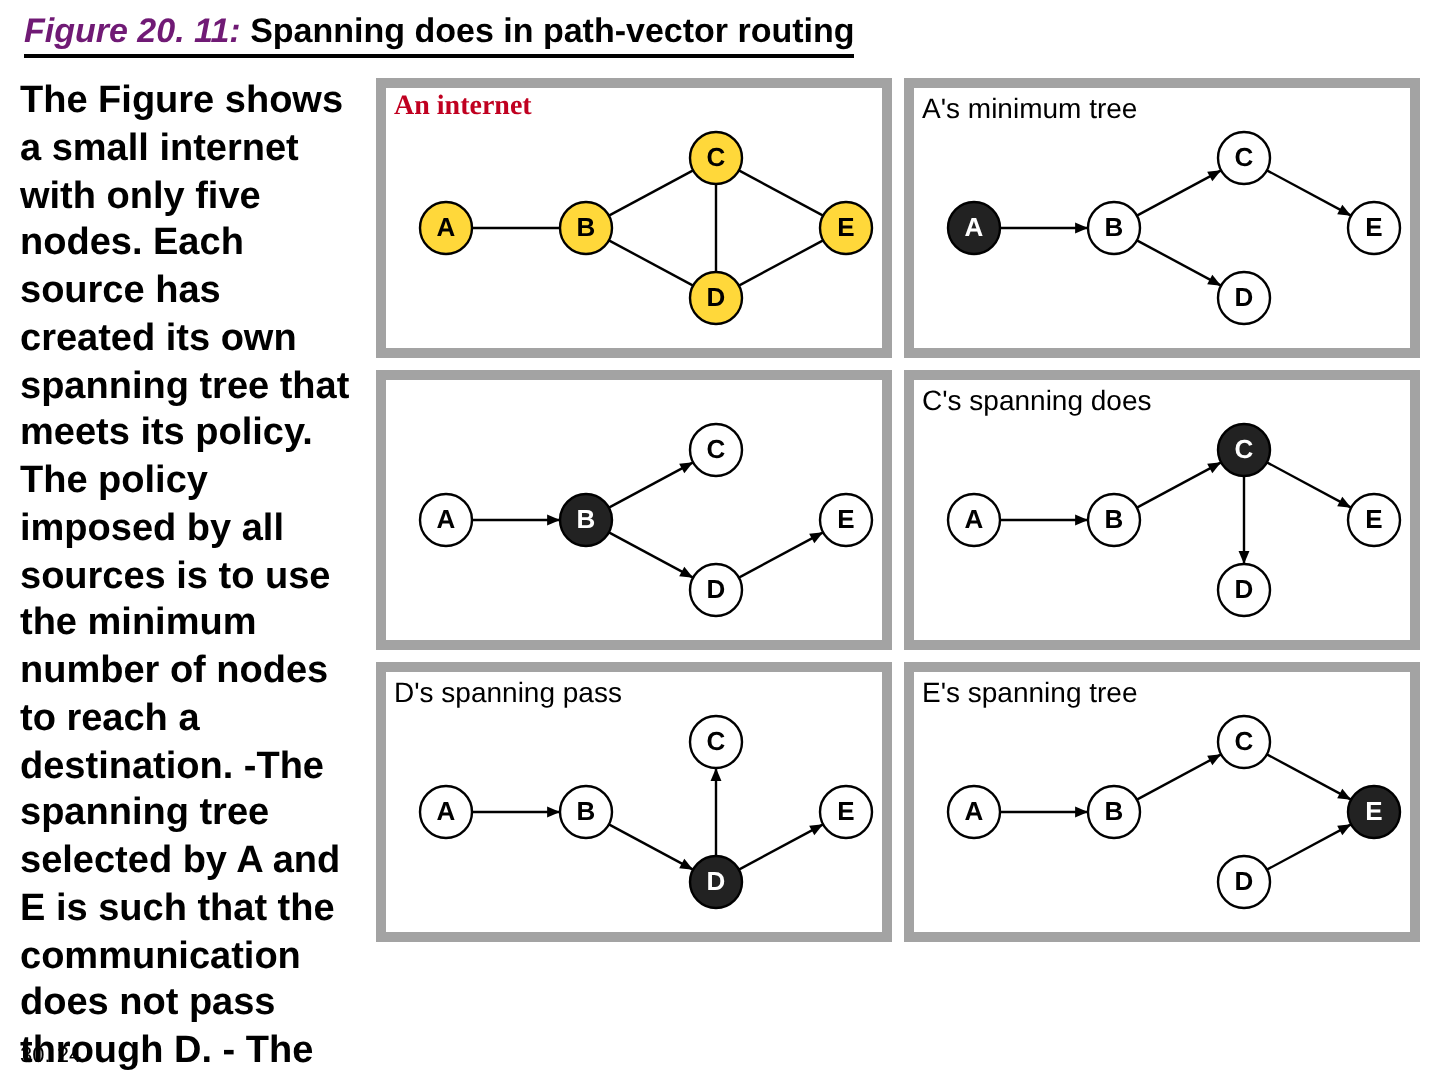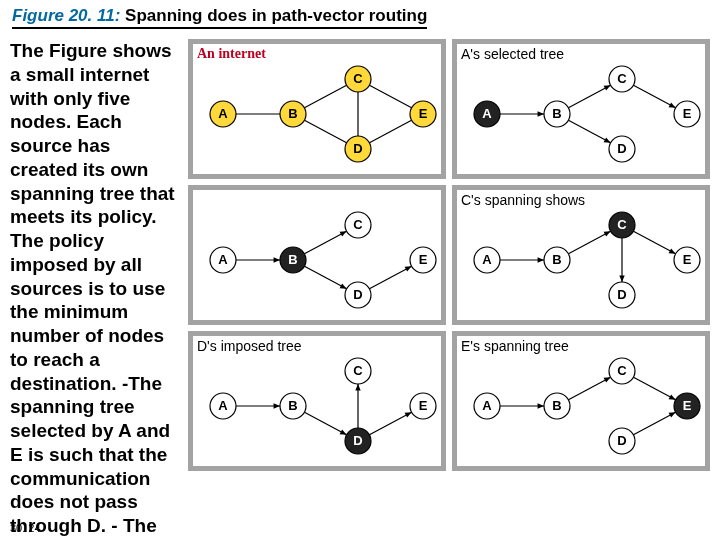--- a/index.html
+++ b/index.html
@@ -1,18 +1,18 @@
 <!DOCTYPE html>
 <html><head>
 <meta charset="utf-8">
 <style>
   html,body{margin:0;padding:0;font-family:Arial,Helvetica,sans-serif;font-size:13px;color:#000;background:#fff}
   .page{width:720px;height:540px;position:relative;box-sizing:border-box;padding:6px 10px 0 10px}
   .fig-title{font-size:17px;font-weight:bold;border-bottom:2px solid #000;display:inline-block;padding-bottom:1px;margin:0 0 10px 2px}
-  .fig-num{color:#0369a1;font-style:italic}
+  .fig-num{color:#701a75;font-style:italic}
   .body{display:flex;gap:8px}
   .desc{width:170px;font-size:19px;font-weight:bold;line-height:1.25}
   .panels{flex:1;display:grid;grid-template-columns:1fr 1fr;grid-template-rows:140px 140px 140px;gap:6px}
   .panel{border:5px solid #a3a3a3;position:relative;box-sizing:border-box;background:#fff}
   .panel-title{position:absolute;left:4px;top:2px;font-size:14px}
   .panel-title.red{color:#c00020;font-weight:bold;font-family:Georgia,serif}
   svg{position:absolute;left:0;top:0}
   .footer{position:absolute;left:10px;bottom:6px;font-size:11px}
 </style>
 </head>
@@ -52,21 +52,21 @@
     <circle cx="165" cy="105" r="13" fill="#ffd83a" stroke="#000" stroke-width="1.2"></circle>
     <text x="165" y="109" text-anchor="middle" font-size="13" font-weight="bold" fill="#000">D</text>
   </g>
             <g>
     <circle cx="230" cy="70" r="13" fill="#ffd83a" stroke="#000" stroke-width="1.2"></circle>
     <text x="230" y="74" text-anchor="middle" font-size="13" font-weight="bold" fill="#000">E</text>
   </g>
           </svg>
         </div>
         <div class="panel">
-          <div class="panel-title">A's selected tree</div>
+          <div class="panel-title">A's minimum tree</div>
           <svg width="258" height="138">
             <line x1="43" y1="70" x2="87" y2="70" stroke="#000" stroke-width="1.2"></line>
             <polygon points="87,70 80.5525730419798,72.72592839616055 80.5525730419798,67.27407160383945" fill="#000"></polygon>
             <line x1="111.44612429898828" y1="63.83670230054477" x2="153.55387570101172" y2="41.16329769945523" stroke="#000" stroke-width="1.2"></line>
             <polygon points="153.55387570101172,41.16329769945523 149.16946476584164,46.62012285256038 146.58474042538995,41.81992050600723" fill="#000"></polygon>
             <line x1="111.44612429898828" y1="76.16329769945523" x2="153.55387570101172" y2="98.83670230054477" stroke="#000" stroke-width="1.2"></line>
             <polygon points="153.55387570101172,98.83670230054477 146.58474042538995,98.18007949399276 149.16946476584164,93.37987714743963" fill="#000"></polygon>
             <line x1="176.44612429898828" y1="41.16329769945523" x2="218.55387570101172" y2="63.83670230054477" stroke="#000" stroke-width="1.2"></line>
             <polygon points="218.55387570101172,63.83670230054477 211.58474042538995,63.18007949399277 214.16946476584164,58.37987714743962" fill="#000"></polygon>
             <g>
@@ -117,21 +117,21 @@
     <circle cx="165" cy="105" r="13" fill="#fff" stroke="#000" stroke-width="1.2"></circle>
     <text x="165" y="109" text-anchor="middle" font-size="13" font-weight="bold" fill="#000">D</text>
   </g>
             <g>
     <circle cx="230" cy="70" r="13" fill="#fff" stroke="#000" stroke-width="1.2"></circle>
     <text x="230" y="74" text-anchor="middle" font-size="13" font-weight="bold" fill="#000">E</text>
   </g>
           </svg>
         </div>
         <div class="panel">
-          <div class="panel-title">C's spanning shows</div>
+          <div class="panel-title">C's spanning does</div>
           <svg width="258" height="138">
             <line x1="153.55387570101172" y1="41.16329769945523" x2="111.44612429898828" y2="63.83670230054477" stroke="#000" stroke-width="1.2"></line>
             <polygon points="153.55387570101172,41.16329769945523 149.16946476584164,46.62012285256038 146.58474042538995,41.81992050600723" fill="#000"></polygon>
             <line x1="87" y1="70" x2="43" y2="70" stroke="#000" stroke-width="1.2"></line>
             <polygon points="87,70 80.5525730419798,72.72592839616055 80.5525730419798,67.27407160383945" fill="#000"></polygon>
             <line x1="165" y1="48" x2="165" y2="92" stroke="#000" stroke-width="1.2"></line>
             <polygon points="165,92 162.27407160383945,85.5525730419798 167.72592839616055,85.5525730419798" fill="#000"></polygon>
             <line x1="176.44612429898828" y1="41.16329769945523" x2="218.55387570101172" y2="63.83670230054477" stroke="#000" stroke-width="1.2"></line>
             <polygon points="218.55387570101172,63.83670230054477 211.58474042538995,63.18007949399277 214.16946476584164,58.37987714743962" fill="#000"></polygon>
             <g>
@@ -150,21 +150,21 @@
     <circle cx="165" cy="105" r="13" fill="#fff" stroke="#000" stroke-width="1.2"></circle>
     <text x="165" y="109" text-anchor="middle" font-size="13" font-weight="bold" fill="#000">D</text>
   </g>
             <g>
     <circle cx="230" cy="70" r="13" fill="#fff" stroke="#000" stroke-width="1.2"></circle>
     <text x="230" y="74" text-anchor="middle" font-size="13" font-weight="bold" fill="#000">E</text>
   </g>
           </svg>
         </div>
         <div class="panel">
-          <div class="panel-title">D's imposed tree</div>
+          <div class="panel-title">D's spanning pass</div>
           <svg width="258" height="138">
             <line x1="153.55387570101172" y1="98.83670230054477" x2="111.44612429898828" y2="76.16329769945523" stroke="#000" stroke-width="1.2"></line>
             <polygon points="153.55387570101172,98.83670230054477 146.58474042538995,98.18007949399276 149.16946476584164,93.37987714743963" fill="#000"></polygon>
             <line x1="87" y1="70" x2="43" y2="70" stroke="#000" stroke-width="1.2"></line>
             <polygon points="87,70 80.5525730419798,72.72592839616055 80.5525730419798,67.27407160383945" fill="#000"></polygon>
             <line x1="165" y1="92" x2="165" y2="48" stroke="#000" stroke-width="1.2"></line>
             <polygon points="165,48 167.72592839616055,54.447426958020195 162.27407160383945,54.447426958020195" fill="#000"></polygon>
             <line x1="176.44612429898828" y1="98.83670230054477" x2="218.55387570101172" y2="76.16329769945523" stroke="#000" stroke-width="1.2"></line>
             <polygon points="218.55387570101172,76.16329769945523 214.16946476584164,81.62012285256037 211.58474042538995,76.81992050600724" fill="#000"></polygon>
             <g>

